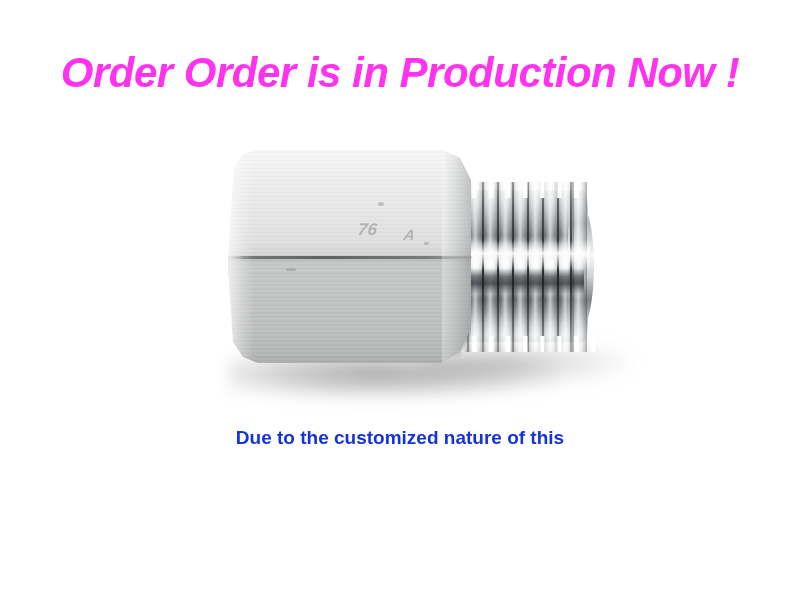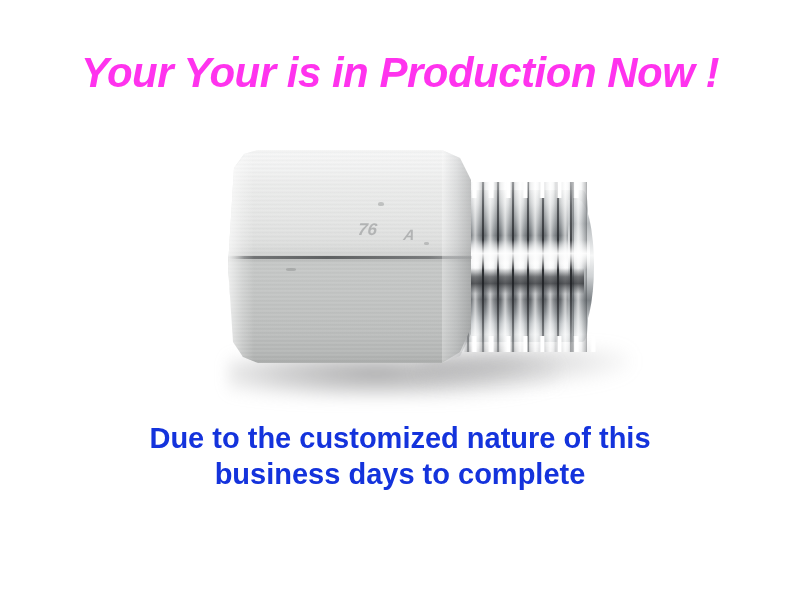--- a/index.html
+++ b/index.html
@@ -308,33 +308,33 @@
   }
 
   
   .body-copy {
     position: absolute;
     left: 0;
     top: 420px;
     width: 800px;
     text-align: center;
     font-family: "Liberation Sans", sans-serif;
-    font-size: 29px;
+    font-size: 19px;
     font-weight: bold;
     line-height: 36px;
     color: #1433DC;
   }
   .body-copy .line { display: block; white-space: nowrap; }
 </style>
 </head>
 <body>
 
 <div id="page">
 
-  <div class="headline">Your Your is in Production Now !</div>
+  <div class="headline">Order Order is in Production Now !</div>
 
   <div class="photo-stage">
 
     <div class="ground-shadow"></div>
     <div class="ground-shadow b"></div>
 
     <div class="thread-group">
       <div class="thread-barrel"></div>
       <div class="thread-cap"></div>
 
@@ -368,16 +368,15 @@
 
       <div class="scuff" style="left:58px;  top:122px; width:10px; height:3px;"></div>
       <div class="scuff" style="left:150px; top:56px;  width:6px;  height:4px;"></div>
       <div class="scuff" style="left:196px; top:96px;  width:5px;  height:3px;"></div>
     </div>
 
   </div>
 
   <div class="body-copy">
     <span class="line">Due to the customized nature of this</span>
-    <span class="line">business days to complete</span>
   </div>
 
 </div>
 
 </body></html>

